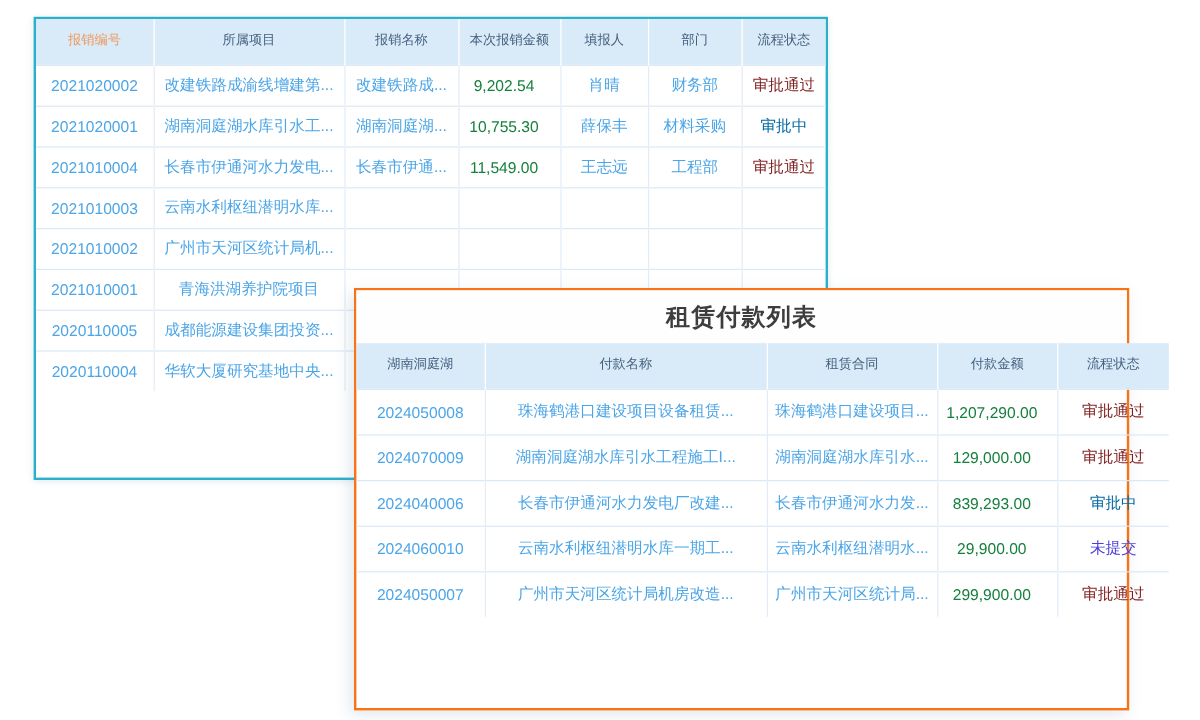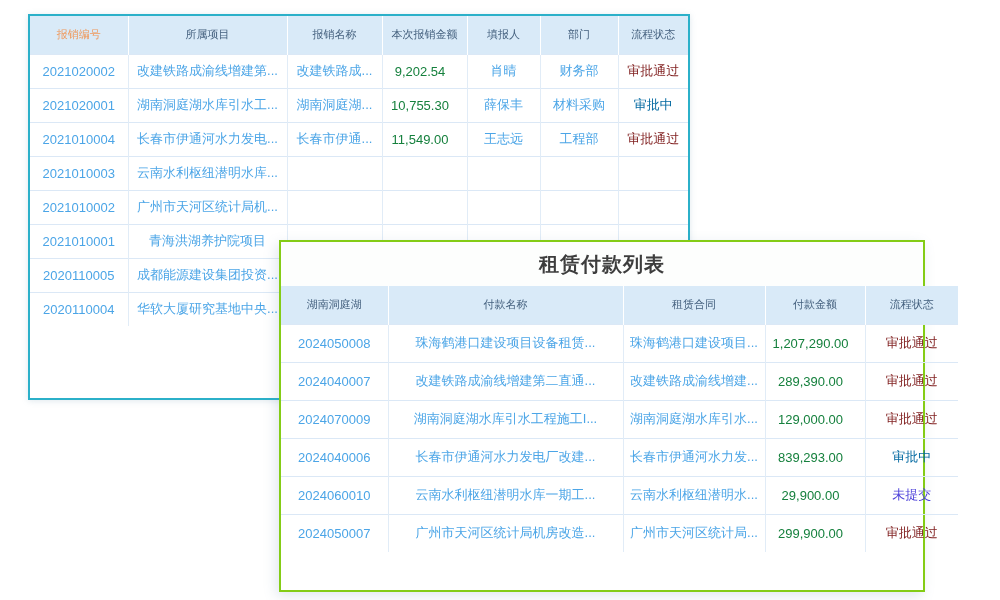--- a/index.html
+++ b/index.html
@@ -11,22 +11,22 @@
   .card {
     position:absolute; background:#ffffff; box-sizing:border-box;
   }
   #expense-card {
     left:28px; top:14px; width:662px; height:386px;
     border:2px solid #2bb0c9;
     box-shadow:0 1px 6px rgba(110,150,175,.22);
     z-index:1;
   }
   #payment-card {
-    left:279px; top:240px; width:646px; height:352px;
-    border:2px solid #84cc16;
+    left:295px; top:240px; width:646px; height:352px;
+    border:2px solid #f97316;
     box-shadow:-3px 4px 12px rgba(90,125,160,.18);
     z-index:2;
   }
   .card-title {
     display:flex; align-items:center; justify-content:center;
     font-weight:bold; color:#3d3d3d; background:#fdfefd;
     letter-spacing:1px;
   }
   #expense-card .card-title { height:72px; font-size:21px; padding-top:6px; box-sizing:border-box; }
   #payment-card .card-title { height:44px; font-size:20px; }
@@ -177,27 +177,20 @@
     </thead>
     <tbody>
       <tr>
         <td class="cell-link">2024050008</td>
         <td class="cell-link">珠海鹤港口建设项目设备租赁...</td>
         <td class="cell-link">珠海鹤港口建设项目...</td>
         <td class="amount">1,207,290.00</td>
         <td data-status="approved">审批通过</td>
       </tr>
       <tr>
-        <td class="cell-link">2024040007</td>
-        <td class="cell-link">改建铁路成渝线增建第二直通...</td>
-        <td class="cell-link">改建铁路成渝线增建...</td>
-        <td class="amount">289,390.00</td>
-        <td data-status="approved">审批通过</td>
-      </tr>
-      <tr>
         <td class="cell-link">2024070009</td>
         <td class="cell-link">湖南洞庭湖水库引水工程施工I...</td>
         <td class="cell-link">湖南洞庭湖水库引水...</td>
         <td class="amount">129,000.00</td>
         <td data-status="approved">审批通过</td>
       </tr>
       <tr>
         <td class="cell-link">2024040006</td>
         <td class="cell-link">长春市伊通河水力发电厂改建...</td>
         <td class="cell-link">长春市伊通河水力发...</td>

